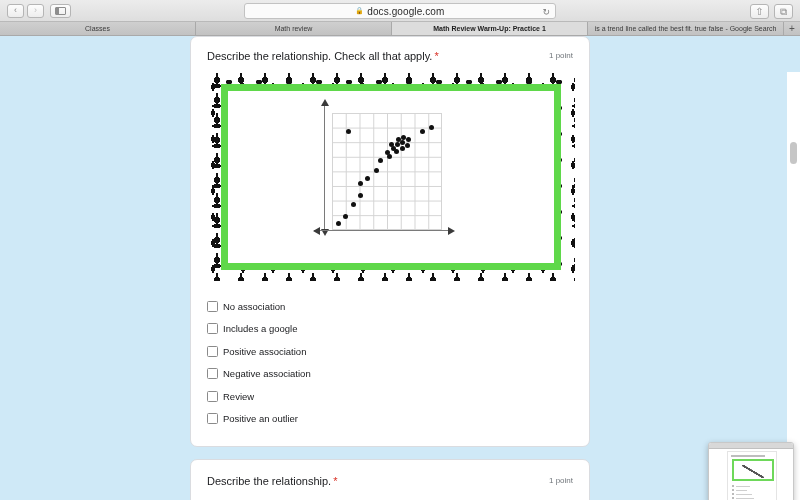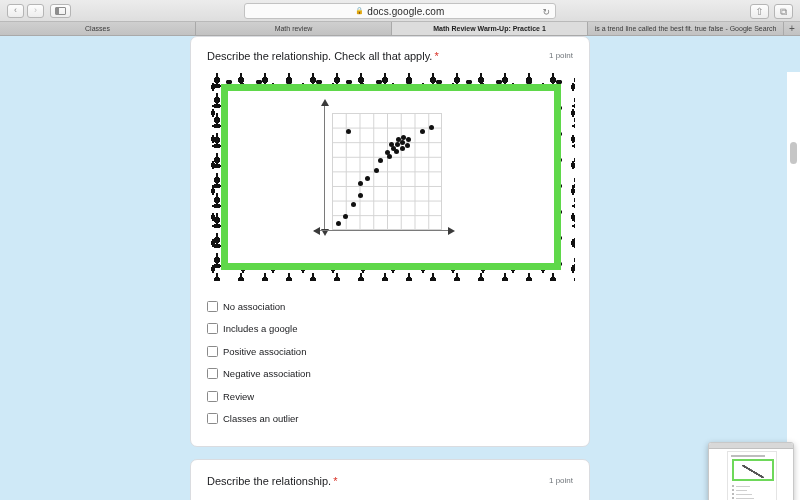--- a/index.html
+++ b/index.html
@@ -297,21 +297,21 @@
         <div class="option-row">
           <span class="checkbox"></span>
           <span class="option-label">Negative association</span>
         </div>
         <div class="option-row">
           <span class="checkbox"></span>
           <span class="option-label">Review</span>
         </div>
         <div class="option-row">
           <span class="checkbox"></span>
-          <span class="option-label">Classes an outlier</span>
+          <span class="option-label">Positive an outlier</span>
         </div>
       </div>
     </div>
 
     <div class="card" id="card-2">
       <div class="q-header">
         <div class="q-title">
           <span>Describe the relationship.</span><span class="q-required">*</span>
         </div>
         <div class="q-points">1 point</div>

